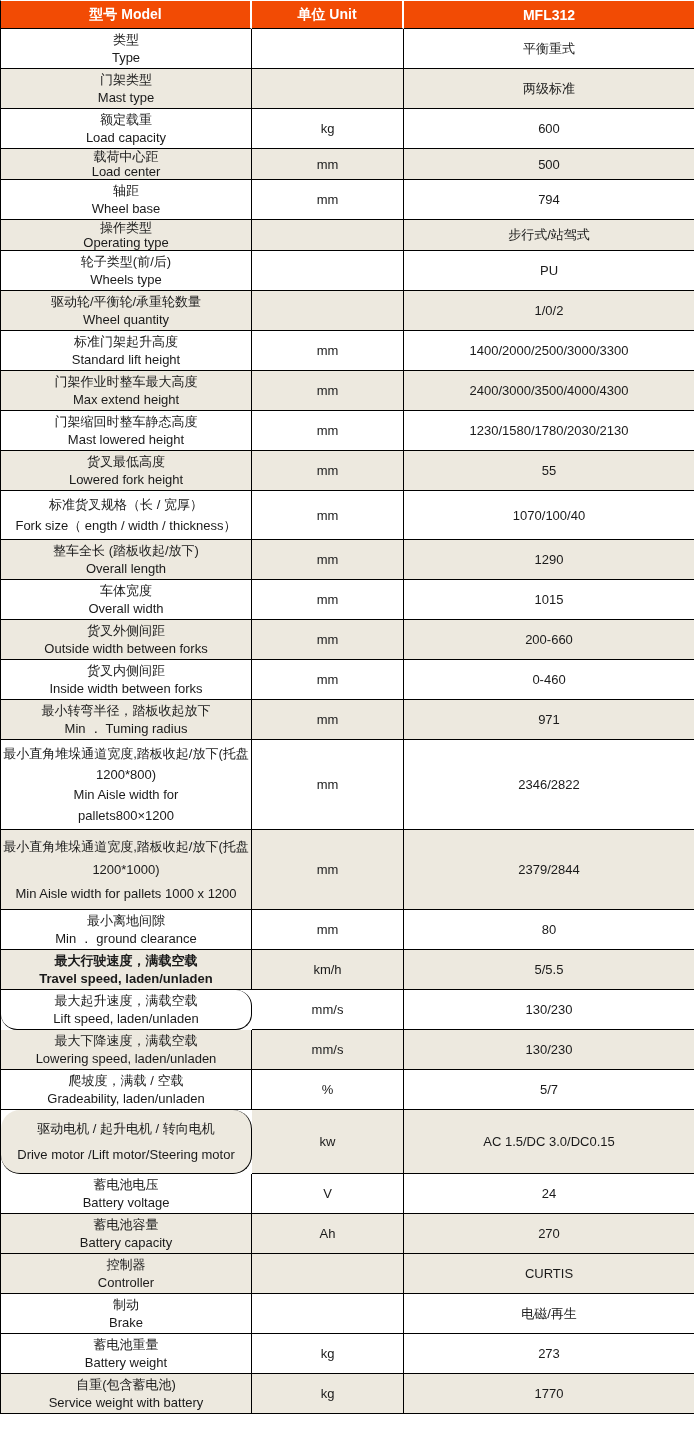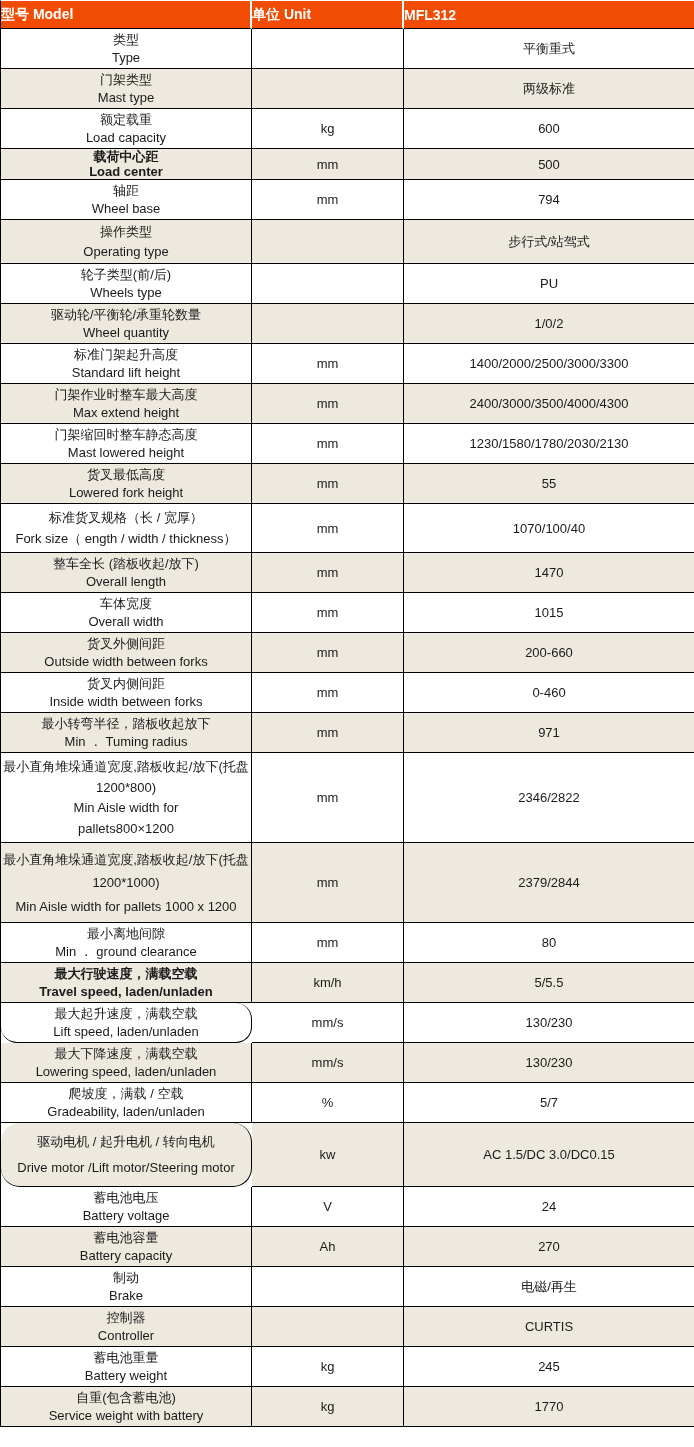--- a/index.html
+++ b/index.html
@@ -31,21 +31,21 @@
     border-right:1px solid var(--border);
     border-bottom:1px solid var(--border);
     overflow:hidden;
   }
   .spec-table thead th{
     height:28px;
     background:var(--header-bg);
     color:var(--header-text);
     font-size:14px;
     font-weight:bold;
-    text-align:left;
+    text-align:center;
     vertical-align:middle;
     border-right:2px solid #fff;
     border-bottom:1px solid var(--border);
   }
   .spec-table thead th:last-child{
     border-right:1px solid var(--border);
   }
   tr.spec-row{background:var(--row-bg);}
   tr.spec-row.alt{background:var(--alt-row-bg);padding-left:28px;}
   td.label-cell{vertical-align:middle;}
@@ -110,41 +110,41 @@
         <td class="label-cell" style="height: 40px;">
           <div class="label-lines">
             <div class="label-line">额定载重</div>
             <div class="label-line">Load capacity</div>
           </div>
         </td>
         <td class="unit-cell">kg</td>
         <td class="value-cell">600</td>
       </tr>
       <tr class="spec-row alt">
-        <td class="label-cell" style="height: 27px; font-weight: bold;">
+        <td class="label-cell" style="height: 27px;">
           <div class="label-lines">
             <div class="label-line">载荷中心距</div>
             <div class="label-line">Load center</div>
           </div>
         </td>
         <td class="unit-cell">mm</td>
         <td class="value-cell">500</td>
       </tr>
       <tr class="spec-row">
         <td class="label-cell" style="height: 40px;">
           <div class="label-lines">
             <div class="label-line">轴距</div>
             <div class="label-line">Wheel base</div>
           </div>
         </td>
         <td class="unit-cell">mm</td>
         <td class="value-cell">794</td>
       </tr>
       <tr class="spec-row alt">
-        <td class="label-cell" style="height: 44px; margin-left: 32px;">
+        <td class="label-cell" style="height: 31px; margin-left: 32px;">
           <div class="label-lines">
             <div class="label-line">操作类型</div>
             <div class="label-line">Operating type</div>
           </div>
         </td>
         <td class="unit-cell"></td>
         <td class="value-cell">步行式/站驾式</td>
       </tr>
       <tr class="spec-row">
         <td class="label-cell" style="height: 40px;">
@@ -217,21 +217,21 @@
         <td class="value-cell">1070/100/40</td>
       </tr>
       <tr class="spec-row alt">
         <td class="label-cell" style="height: 40px;">
           <div class="label-lines">
             <div class="label-line">整车全长 (踏板收起/放下)</div>
             <div class="label-line">Overall length</div>
           </div>
         </td>
         <td class="unit-cell">mm</td>
-        <td class="value-cell">1470</td>
+        <td class="value-cell">1290</td>
       </tr>
       <tr class="spec-row">
         <td class="label-cell" style="height: 40px;">
           <div class="label-lines">
             <div class="label-line">车体宽度</div>
             <div class="label-line">Overall width</div>
           </div>
         </td>
         <td class="unit-cell">mm</td>
         <td class="value-cell">1015</td>
@@ -362,49 +362,49 @@
       <tr class="spec-row alt">
         <td class="label-cell" style="height: 40px;">
           <div class="label-lines">
             <div class="label-line">蓄电池容量</div>
             <div class="label-line">Battery capacity</div>
           </div>
         </td>
         <td class="unit-cell">Ah</td>
         <td class="value-cell">270</td>
       </tr>
+      <tr class="spec-row alt">
+        <td class="label-cell" style="height: 40px;">
+          <div class="label-lines">
+            <div class="label-line">控制器</div>
+            <div class="label-line">Controller</div>
+          </div>
+        </td>
+        <td class="unit-cell"></td>
+        <td class="value-cell">CURTIS</td>
+      </tr>
       <tr class="spec-row">
         <td class="label-cell" style="height: 40px;">
           <div class="label-lines">
             <div class="label-line">制动</div>
             <div class="label-line">Brake</div>
           </div>
         </td>
         <td class="unit-cell"></td>
         <td class="value-cell">电磁/再生</td>
       </tr>
-      <tr class="spec-row alt">
-        <td class="label-cell" style="height: 40px;">
-          <div class="label-lines">
-            <div class="label-line">控制器</div>
-            <div class="label-line">Controller</div>
-          </div>
-        </td>
-        <td class="unit-cell"></td>
-        <td class="value-cell">CURTIS</td>
-      </tr>
       <tr class="spec-row">
         <td class="label-cell" style="height: 40px;">
           <div class="label-lines">
             <div class="label-line">蓄电池重量</div>
             <div class="label-line">Battery weight</div>
           </div>
         </td>
         <td class="unit-cell">kg</td>
-        <td class="value-cell">245</td>
+        <td class="value-cell">273</td>
       </tr>
       <tr class="spec-row alt">
         <td class="label-cell" style="height: 40px;">
           <div class="label-lines">
             <div class="label-line">自重(包含蓄电池)</div>
             <div class="label-line">Service weight with battery</div>
           </div>
         </td>
         <td class="unit-cell">kg</td>
         <td class="value-cell">1770</td>

